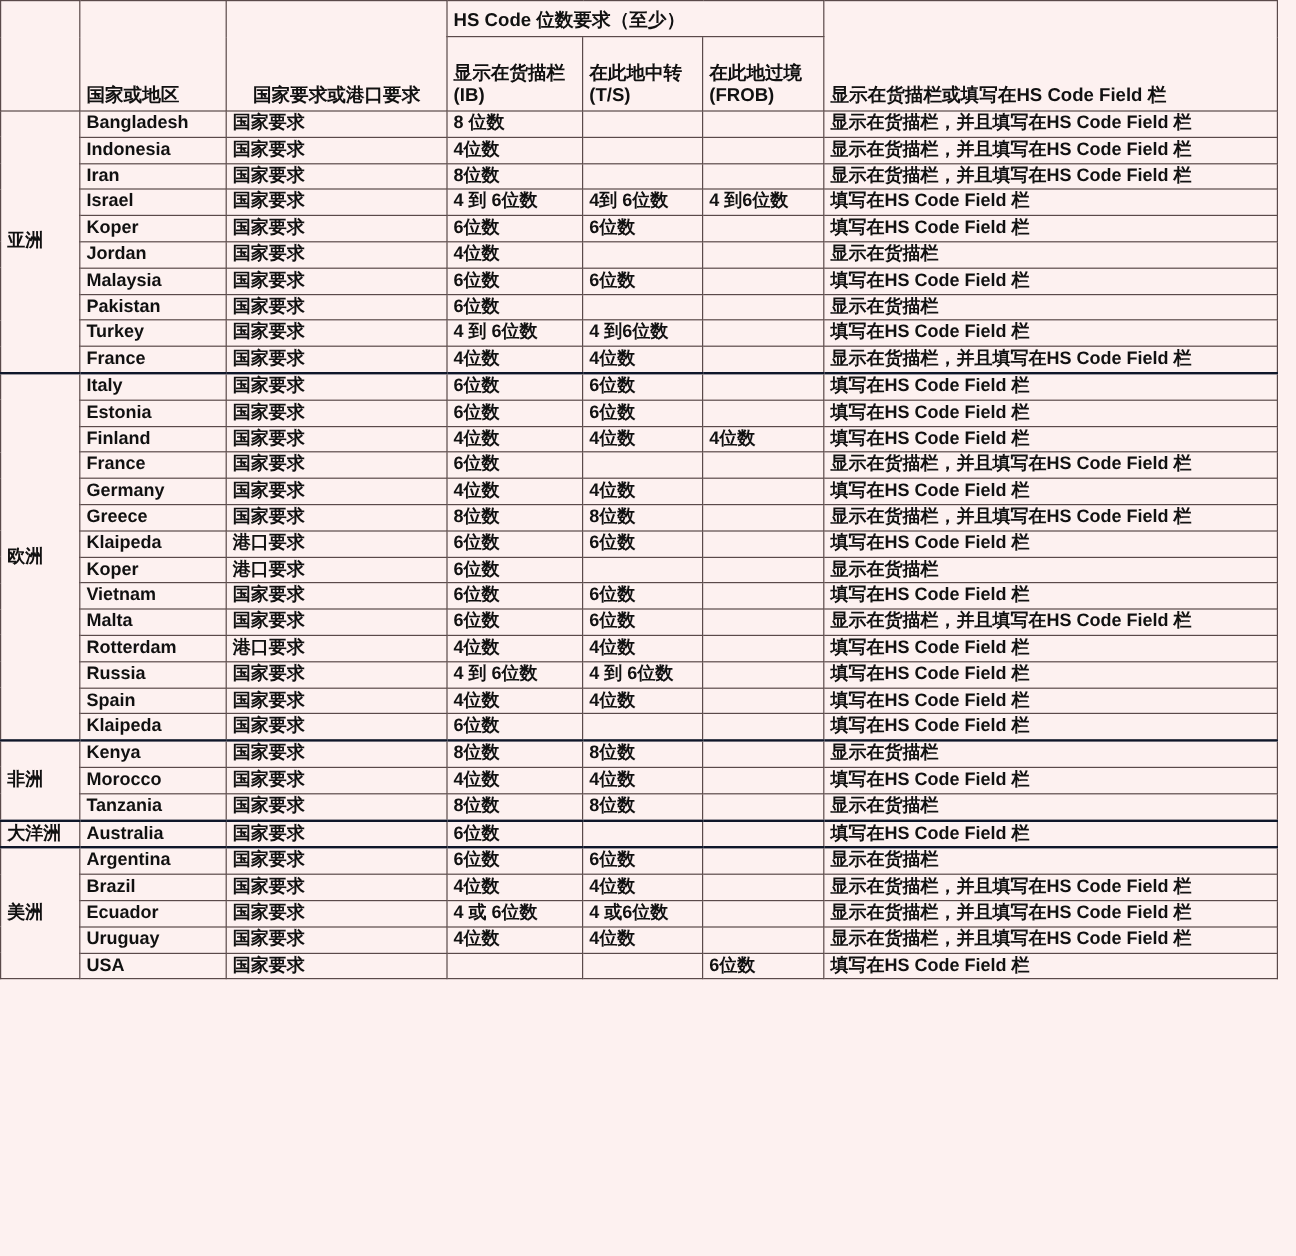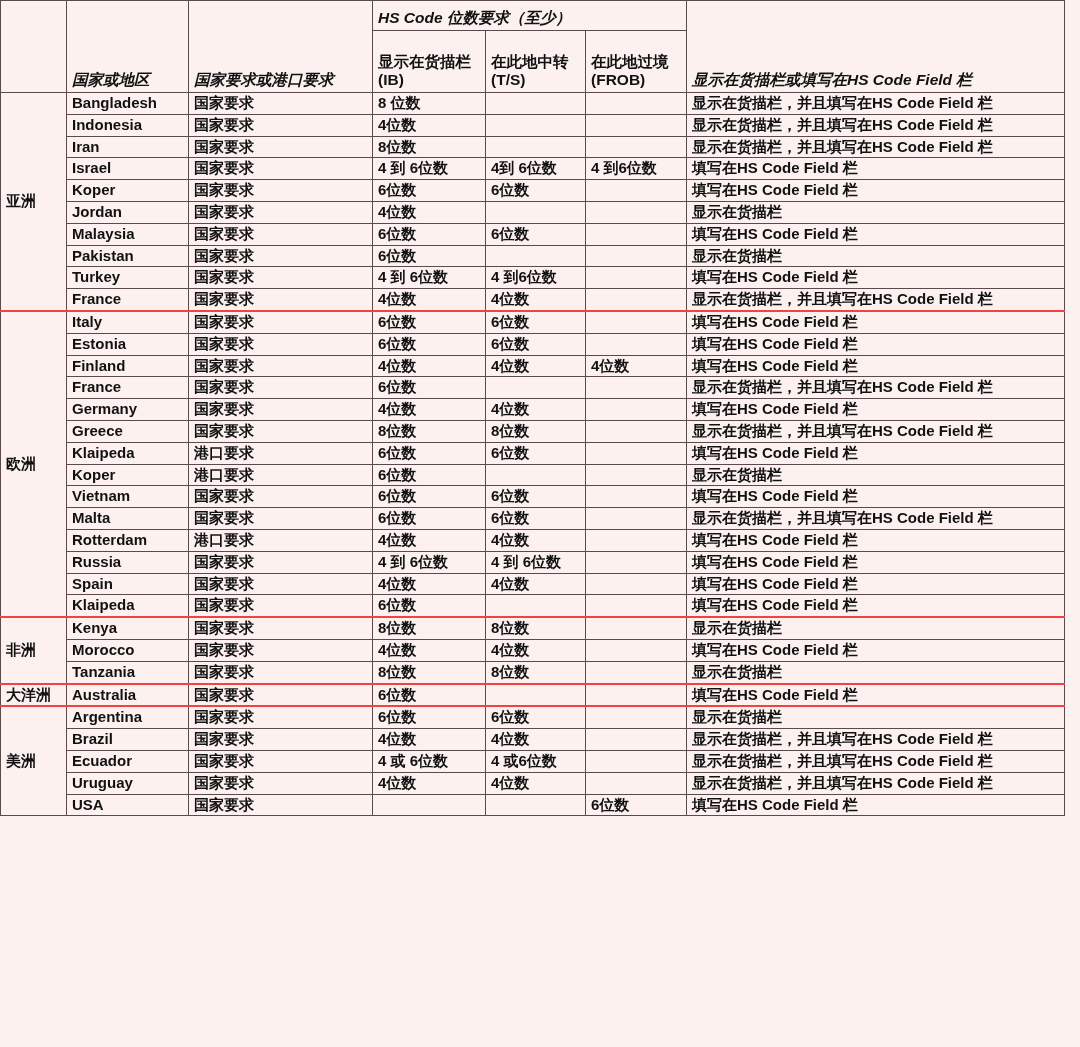--- a/index.html
+++ b/index.html
@@ -74,43 +74,43 @@
   td.c-display { font-size: 14.5px; }
   
   col.w-region   { width: 66px; }
   col.w-country  { width: 122px; }
   col.w-req      { width: 184px; }
   col.w-ib       { width: 113px; }
   col.w-ts       { width: 100px; }
   col.w-frob     { width: 101px; }
   col.w-disp     { width: 378px; }
   
-  tr.sep-top > td { border-top: 2px solid #ef4444; }
-  .hdr-top-row th { height: 30px; font-style: italic; }
+  tr.sep-top > td { border-top: 2px solid #0f172a; }
+  .hdr-top-row th { height: 30px; }
   .hdr-sub-row th { height: 62px; }
 </style>
 </head>
 <body>
 
 <div id="tbl-wrap">
   <table class="hs-table">
     <colgroup>
       <col class="w-region">
         <col class="w-country">
         <col class="w-req">
       <col class="w-ib">
         <col class="w-ts">
         <col class="w-frob">
         <col class="w-disp">
     </colgroup>
     <thead>
       <tr class="hdr-top-row">
         <th class="h-blank" rowspan="2"></th>
         <th rowspan="2">国家或地区</th>
-        <th rowspan="2" style="text-align:left;">国家要求或港口要求</th>
+        <th rowspan="2" style="text-align:center;">国家要求或港口要求</th>
         <th class="h-group" colspan="3">HS Code 位数要求（至少）</th>
         <th class="h-tall" rowspan="2">显示在货描栏或填写在HS Code Field 栏</th>
       </tr>
       <tr class="hdr-sub-row">
         <th class="h-sub">
           <span>显示在货描栏</span><br>
           <span>(IB)</span>
         </th>
         <th class="h-sub">
           <span>在此地中转</span><br>

